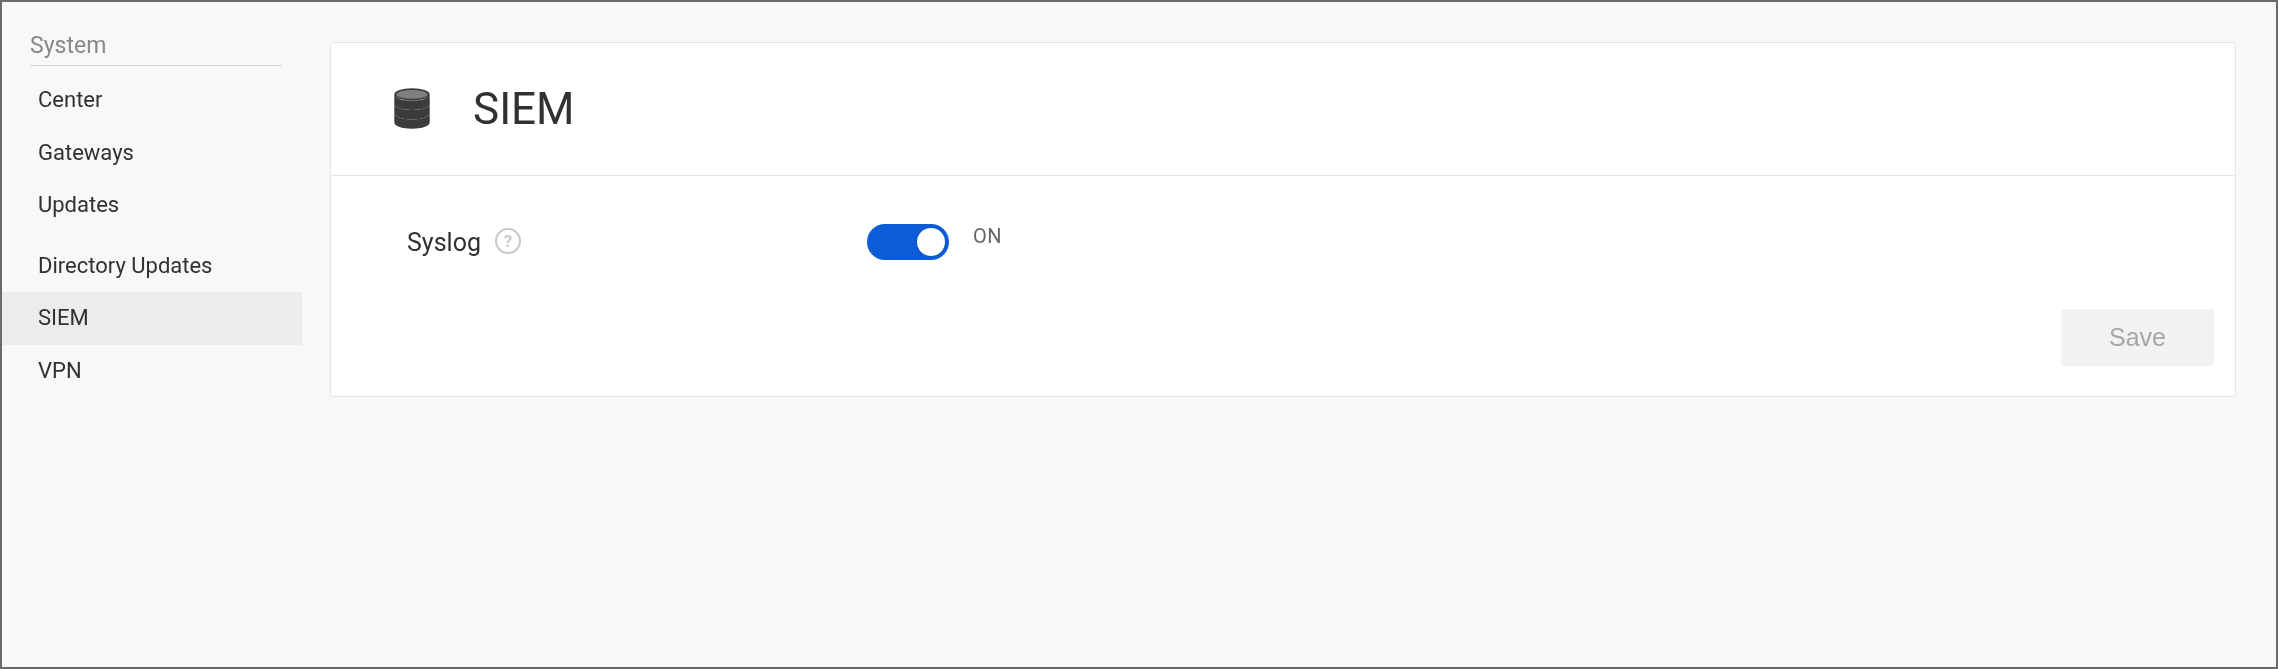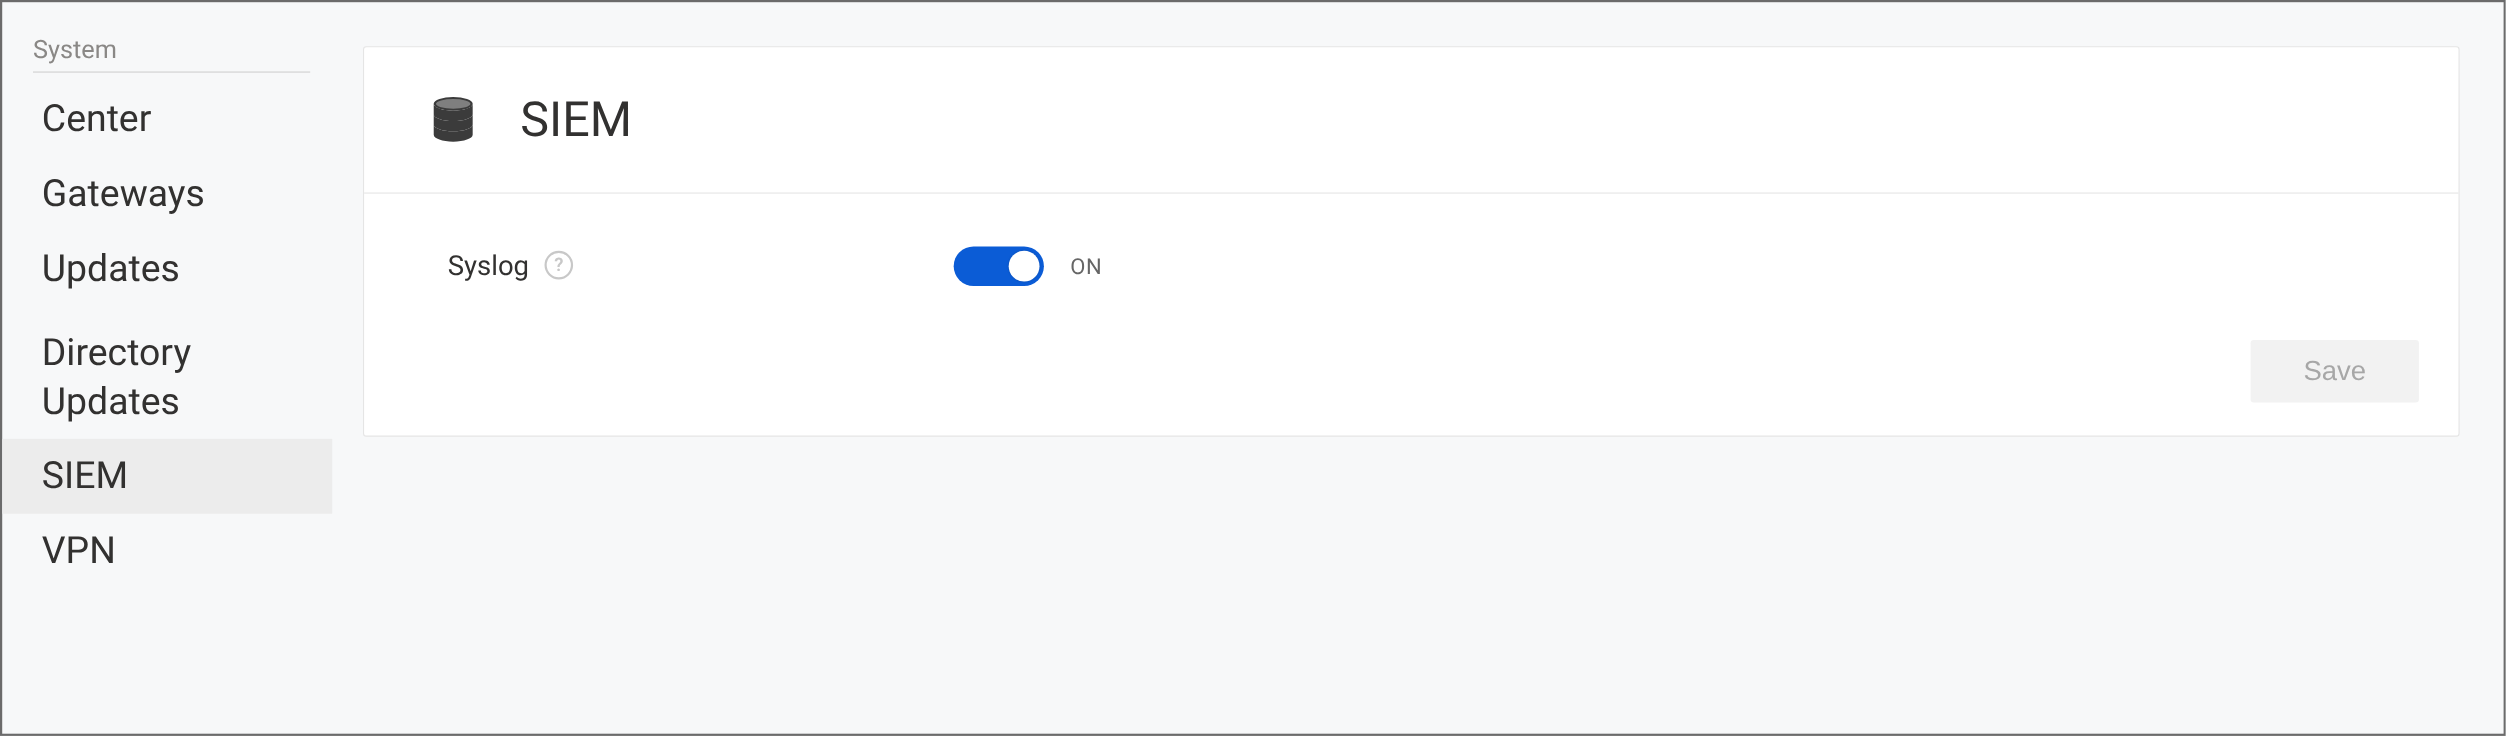--- a/index.html
+++ b/index.html
@@ -27,21 +27,21 @@
     font-size: 23px;
     color: #8a8886;
     padding: 10px 28px 6px 28px;
     margin: 0 20px 0 28px;
     border-bottom: 1px solid #d0d0d0;
     padding-left: 0;
   }
   .side-group-heading.second { margin-top: 30px; }
   .side-items { padding: 8px 0 0 0; }
   .side-item {
-    font-size: 34px;
+    font-size: 22px;
     color: #323130;
     padding: 12px 28px 12px 36px;
     cursor: pointer;
     line-height: 1.3;
   }
   .side-item.active { background: #ececec; }
   
   .main {
     flex: 1;
     padding: 40px 40px 0 28px;
@@ -88,21 +88,21 @@
     border-radius: 50%;
     color: #c8c8c8;
     display: inline-flex;
     align-items: center;
     justify-content: center;
     font-size: 17px;
     font-weight: 600;
     cursor: help;
   }
   
-  .toggle-wrap { display: flex; align-items: center; gap: 24px; }
+  .toggle-wrap { display: flex; align-items: flex-start; gap: 24px; }
   .toggle {
     width: 82px; height: 36px;
     background: #0b5cd6;
     border-radius: 18px;
     position: relative;
     cursor: pointer;
   }
   .toggle .knob {
     position: absolute;
     width: 28px; height: 28px;
@@ -112,21 +112,21 @@
     box-shadow: 0 0 2px rgba(0,0,0,.2);
   }
   .toggle-state {
     font-size: 20px;
     color: #666;
     letter-spacing: .5px;
   }
   
   .save-row {
     position: absolute;
-    right: 36px;
+    right: 21px;
     bottom: 30px;
   }
   .btn-save {
     font-size: 25px;
     color: #a7a7a7;
     background: #f2f2f2;
     border: none;
     border-radius: 3px;
     padding: 14px 48px;
     cursor: not-allowed;

